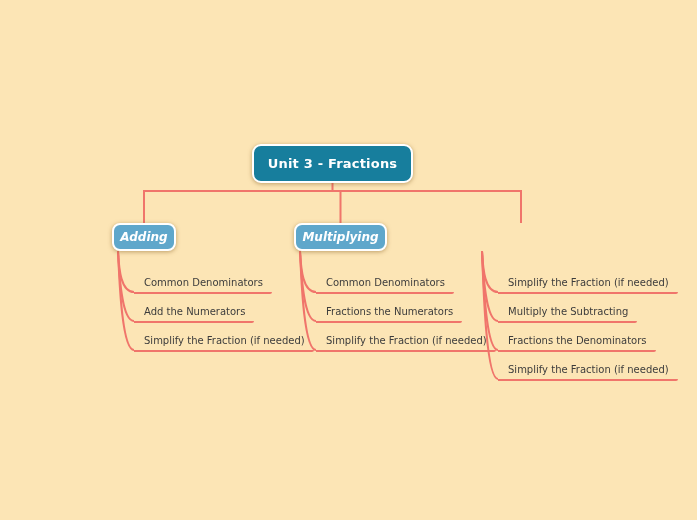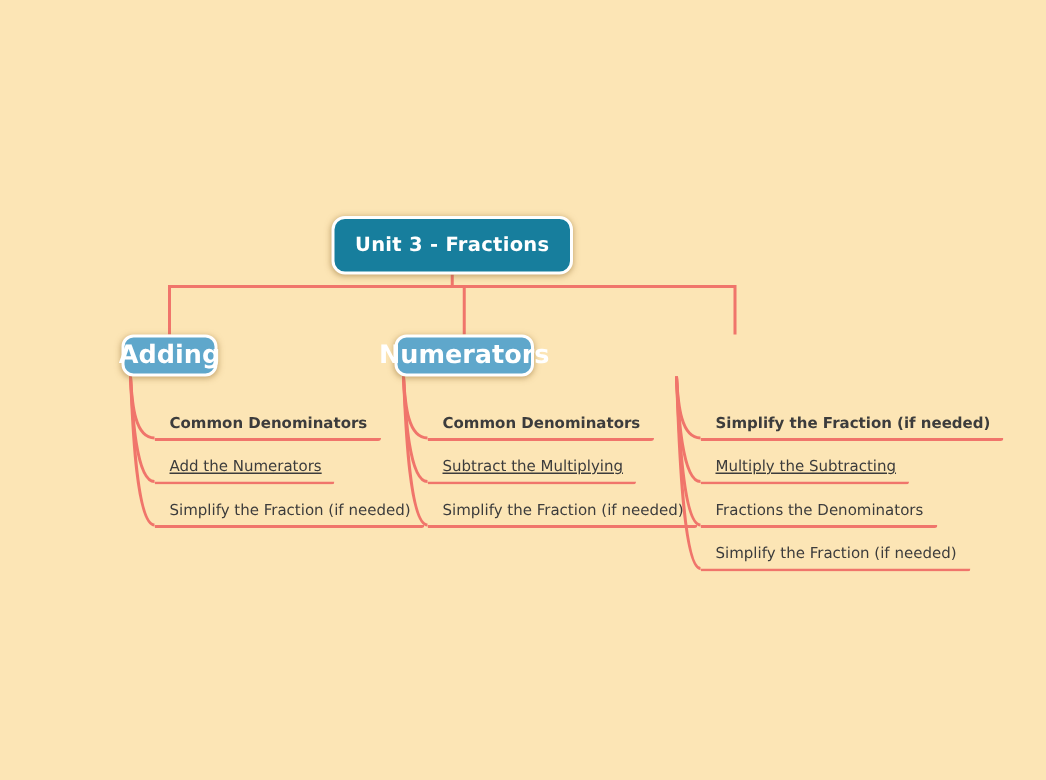--- a/index.html
+++ b/index.html
@@ -1,55 +1,55 @@
 <!DOCTYPE html>
 <html style="--background: #FCE5B5; --connector: #F0756B; --root-fill: #177E9D; --branch-fill: #5FA7CB; --node-border: #FFFFFF; --node-text: #FFFFFF; --leaf-text: #3C3C3C;"><head>
 <meta charset="utf-8">
 <style>
   html,body{margin:0;padding:0;}
   body{
     width:697px;height:520px;position:relative;overflow:hidden;
     background:var(--background,#FCE5B5);
     font-family:"DejaVu Sans","Liberation Sans",sans-serif;
   }
-  #canvas{position:absolute;inset:0;}
+  #canvas{position:absolute;inset:0;margin-left:31px;}
   svg.connectors{position:absolute;left:0;top:0;pointer-events:none;}
   svg.connectors path{fill:none;stroke:var(--connector,#F0756B);stroke-width:2;}
 
   .node{
     position:absolute;box-sizing:border-box;
     display:flex;align-items:center;justify-content:center;
     color:var(--node-text,#FFFFFF);font-weight:bold;text-align:center;
     border:2px solid var(--node-border,#FFFFFF);
     box-shadow:0 1px 4px rgba(140,100,40,.55);
     cursor:pointer;white-space:nowrap;
   }
   .node.root{
     left:221px;top:144px;width:161px;height:39px;border-radius:9px;
     background:var(--root-fill,#177E9D);font-size:13px;letter-spacing:.2px;
   }
   .node.branch{
     top:223px;height:28px;border-radius:8px;
-    background:var(--branch-fill,#5FA7CB);font-size:17px;
+    background:var(--branch-fill,#5FA7CB);font-size:12px;font-style:italic;
   }
   #branch-0{left:81px;width:64px;}
   #branch-1{left:263px;width:93px;}
   #branch-2{left:445px;width:92px;}
 
   .leaf{
     position:absolute;box-sizing:border-box;
     font-size:10px;line-height:14px;white-space:nowrap;
     color:var(--leaf-text,#3C3C3C);
     padding:0 9px 2px 10px;
     border-bottom:2px solid var(--connector,#F0756B);
     border-bottom-right-radius:2px;
     cursor:pointer;
   }
   
-  .row-0{top:276px;font-weight:bold;} .row-1{top:305px;text-decoration:underline;} .row-2{top:334px;} .row-3{top:363px;}
+  .row-0{top:276px;} .row-1{top:305px;} .row-2{top:334px;} .row-3{top:363px;}
   .col-0{left:103px;} .col-1{left:285px;} .col-2{left:467px;}
 </style>
 </head>
 <body>
 
 <div id="canvas">
 
   <svg class="connectors" width="697" height="520" aria-hidden="true">
 
     <path d="M301.5 183 L301.5 191 M113 223 L113 191 L490 191 L490 223 M309.5 191 L309.5 223"></path>
@@ -64,28 +64,28 @@
 
     <path d="M451 251 C452 270 454 292 467 292"></path>
     <path d="M451 251 C452 270 454 321 467 321"></path>
     <path d="M451 251 C452 270 454 350 467 350"></path>
     <path d="M451 251 C452 270 454 379 467 379"></path>
   </svg>
 
   <div class="node root">Unit 3 - Fractions</div>
 
   <div class="node branch" id="branch-0">Adding</div>
-  <div class="node branch" id="branch-1">Numerators</div>
+  <div class="node branch" id="branch-1">Multiplying</div>
 
   <div class="leaf col-0 row-0">Common Denominators</div>
   <div class="leaf col-0 row-1">Add the Numerators</div>
   <div class="leaf col-0 row-2">Simplify the Fraction (if needed)</div>
 
   <div class="leaf col-1 row-0">Common Denominators</div>
-  <div class="leaf col-1 row-1">Subtract the Multiplying</div>
+  <div class="leaf col-1 row-1">Fractions the Numerators</div>
   <div class="leaf col-1 row-2">Simplify the Fraction (if needed)</div>
 
   <div class="leaf col-2 row-0">Simplify the Fraction (if needed)</div>
   <div class="leaf col-2 row-1">Multiply the Subtracting</div>
   <div class="leaf col-2 row-2">Fractions the Denominators</div>
   <div class="leaf col-2 row-3">Simplify the Fraction (if needed)</div>
 
 </div>
 
 </body></html>

